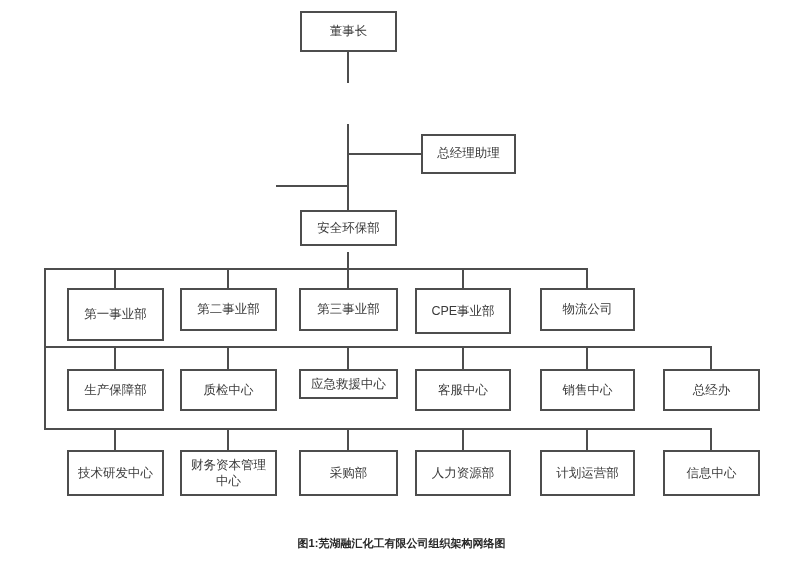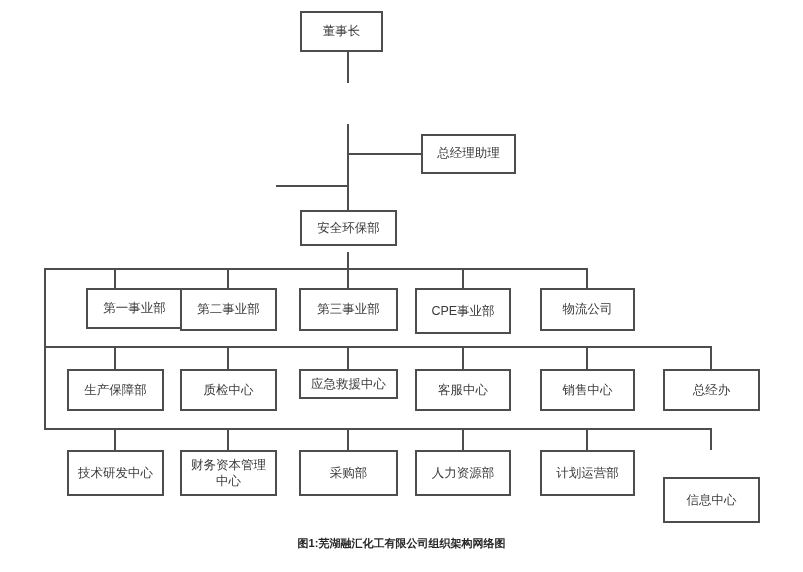--- a/index.html
+++ b/index.html
@@ -51,43 +51,43 @@
     font-size: 11px;
     font-weight: bold;
     color: var(--caption);
   }
 </style>
 </head>
 <body>
 
 <div class="canvas">
 
-  <div class="node" style="left:300px; top:11px;  width:83px; height:41px;">董事长</div>
+  <div class="node" style="left:300px; top:11px;  width:97px; height:41px;">董事长</div>
   <div class="node" style="left:421px; top:134px; width:95px; height:40px;font-family:Liberation Mono, monospace;">总经理助理</div>
   <div class="node" style="left:300px; top:210px; width:97px; height:36px;">安全环保部</div>
 
-  <div class="node" style="left:67px;  top:288px; width:97px;  height:41px;margin-left:19px;">第一事业部</div>
+  <div class="node" style="left:67px;  top:288px; width:97px;  height:53px;">第一事业部</div>
   <div class="node" style="left:180px; top:288px; width:97px;  height:43px;">第二事业部</div>
   <div class="node" style="left:299px; top:288px; width:99px;  height:43px;">第三事业部</div>
   <div class="node" style="left:415px; top:288px; width:96px;  height:46px;">CPE事业部</div>
   <div class="node" style="left:540px; top:288px; width:95px;  height:43px;">物流公司</div>
 
   <div class="node" style="left:67px;  top:369px; width:97px; height:42px;">生产保障部</div>
   <div class="node" style="left:180px; top:369px; width:97px; height:42px;">质检中心</div>
   <div class="node" style="left:299px; top:369px; width:99px; height:30px;">应急救援中心</div>
   <div class="node" style="left:415px; top:369px; width:96px; height:42px;">客服中心</div>
   <div class="node" style="left:540px; top:369px; width:95px; height:42px;">销售中心</div>
   <div class="node" style="left:663px; top:369px; width:97px; height:42px;">总经办</div>
 
   <div class="node" style="left:67px;  top:450px; width:97px; height:46px;">技术研发中心</div>
   <div class="node" style="left:180px; top:450px; width:97px; height:46px;">财务资本管理中心</div>
   <div class="node" style="left:299px; top:450px; width:99px; height:46px;">采购部</div>
   <div class="node" style="left:415px; top:450px; width:96px; height:46px;">人力资源部</div>
   <div class="node" style="left:540px; top:450px; width:95px; height:46px;">计划运营部</div>
-  <div class="node" style="left:663px; top:450px; width:97px; height:46px;margin-top:27px;">信息中心</div>
+  <div class="node" style="left:663px; top:450px; width:97px; height:46px;">信息中心</div>
 
   <div class="v" style="left:347px; top:52px;  height:31px;"></div>
   <div class="v" style="left:347px; top:124px; height:86px;"></div>
   <div class="v" style="left:347px; top:252px; height:18px;"></div>
 
   <div class="h" style="left:348px; top:153px; width:73px;"></div>
   <div class="h" style="left:276px; top:185px; width:72px;"></div>
 
   <div class="v" style="left:44px; top:268px; height:162px;"></div>
 

